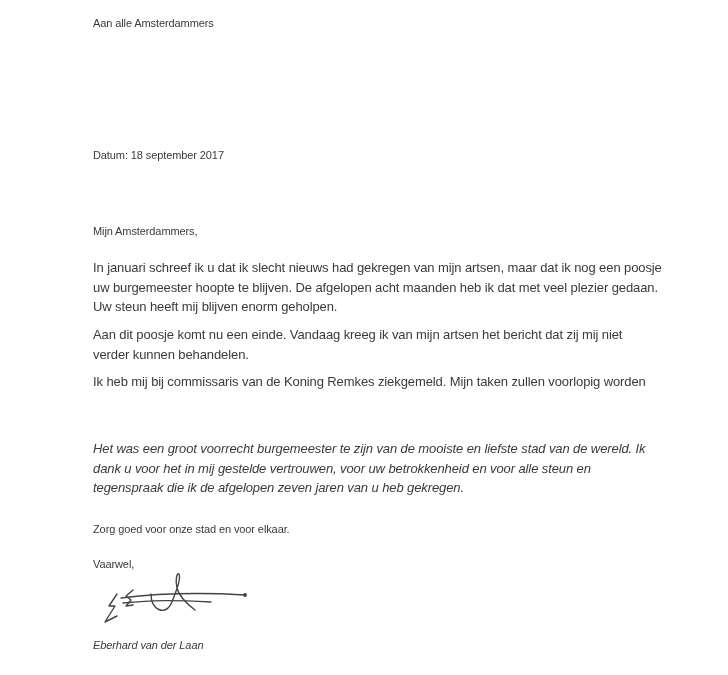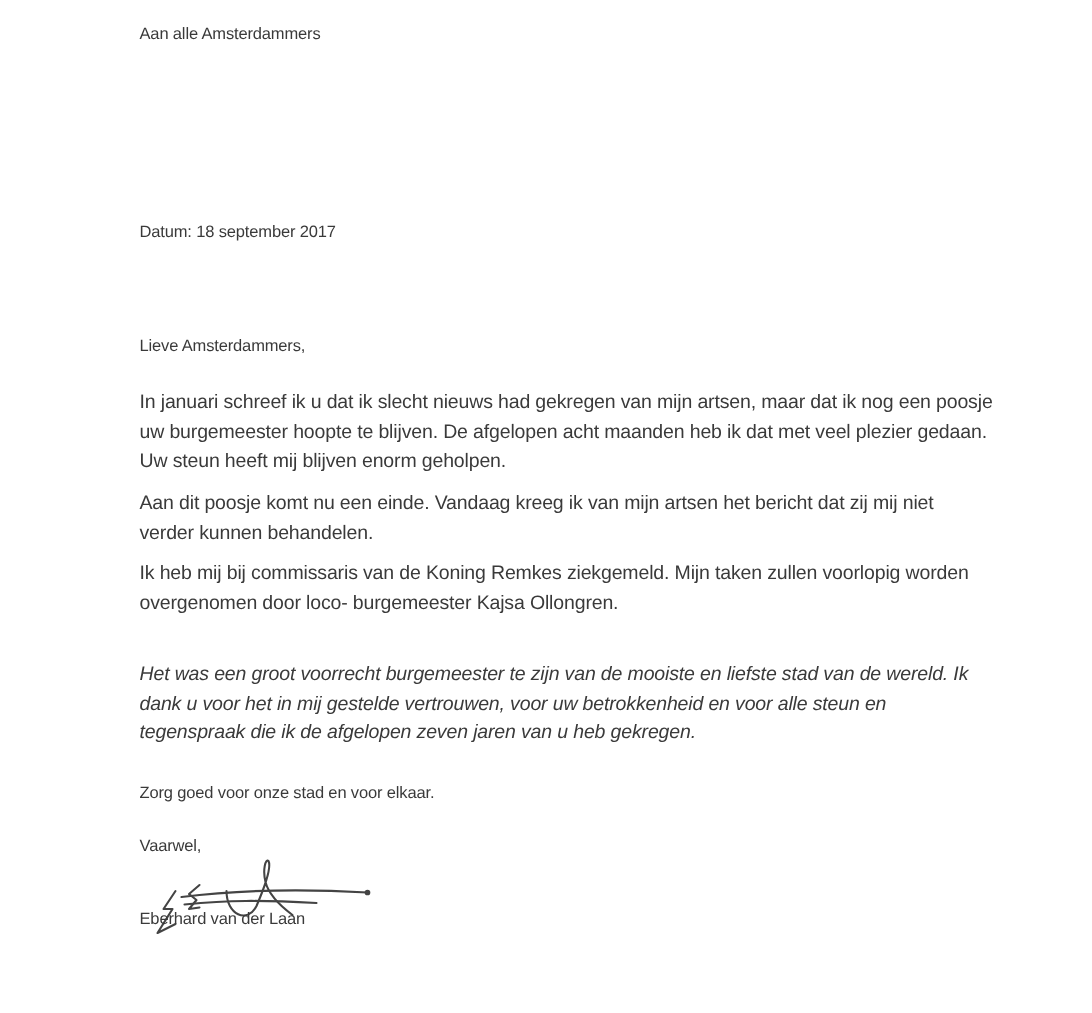--- a/index.html
+++ b/index.html
@@ -11,44 +11,43 @@
   .salutation { left: 93px; top: 222px; }
   .para { position: absolute; left: 93px; font-size: 13px; line-height: 19.6px; letter-spacing: -0.1px; white-space: nowrap; }
   .para span { display: block; }
   .p1 { top: 258px; }
   .p2 { top: 325px; }
   .p3 { top: 372px; }
   .p4 { top: 439px; font-style: italic; }
   .closing { top: 520px; }
   .farewell { top: 555px; }
   .signature { position: absolute; left: 93px; top: 570px; width: 160px; height: 65px; }
-  .name { top: 604px; }
+  .name { top: 636px; font-style: italic; }
 </style>
 </head>
 <body>
 
 <div>
   <div class="line addressee">Aan alle Amsterdammers</div>
   <div class="line date">Datum:  18 september  2017</div>
-  <div class="line salutation">Lieve Amsterdammers,</div>
+  <div class="line salutation">Mijn Amsterdammers,</div>
 
   <div class="para p1">
     <span>In januari schreef ik u dat ik slecht nieuws had gekregen van  mijn artsen, maar dat ik nog een poosje</span>
     <span>uw burgemeester hoopte te blijven. De afgelopen acht maanden heb ik dat met veel plezier gedaan.</span>
     <span>Uw steun heeft mij blijven enorm geholpen.</span>
   </div>
 
   <div class="para p2">
     <span>Aan dit poosje komt nu een einde. Vandaag kreeg ik van mijn artsen het bericht dat zij mij niet</span>
     <span>verder kunnen behandelen.</span>
   </div>
 
   <div class="para p3">
     <span>Ik heb mij bij commissaris van de Koning Remkes ziekgemeld. Mijn taken zullen voorlopig worden</span>
-    <span>overgenomen door loco- burgemeester Kajsa Ollongren.</span>
   </div>
 
   <div class="para p4">
     <span>Het was een groot voorrecht burgemeester te zijn van de mooiste en liefste stad van de wereld. Ik</span>
     <span>dank u voor het in mij gestelde vertrouwen, voor uw betrokkenheid en voor alle steun en</span>
     <span>tegenspraak die ik de afgelopen zeven jaren van u heb gekregen.</span>
   </div>
 
   <div class="line closing">Zorg goed voor onze stad en voor elkaar.</div>
   <div class="line farewell">Vaarwel,</div>

